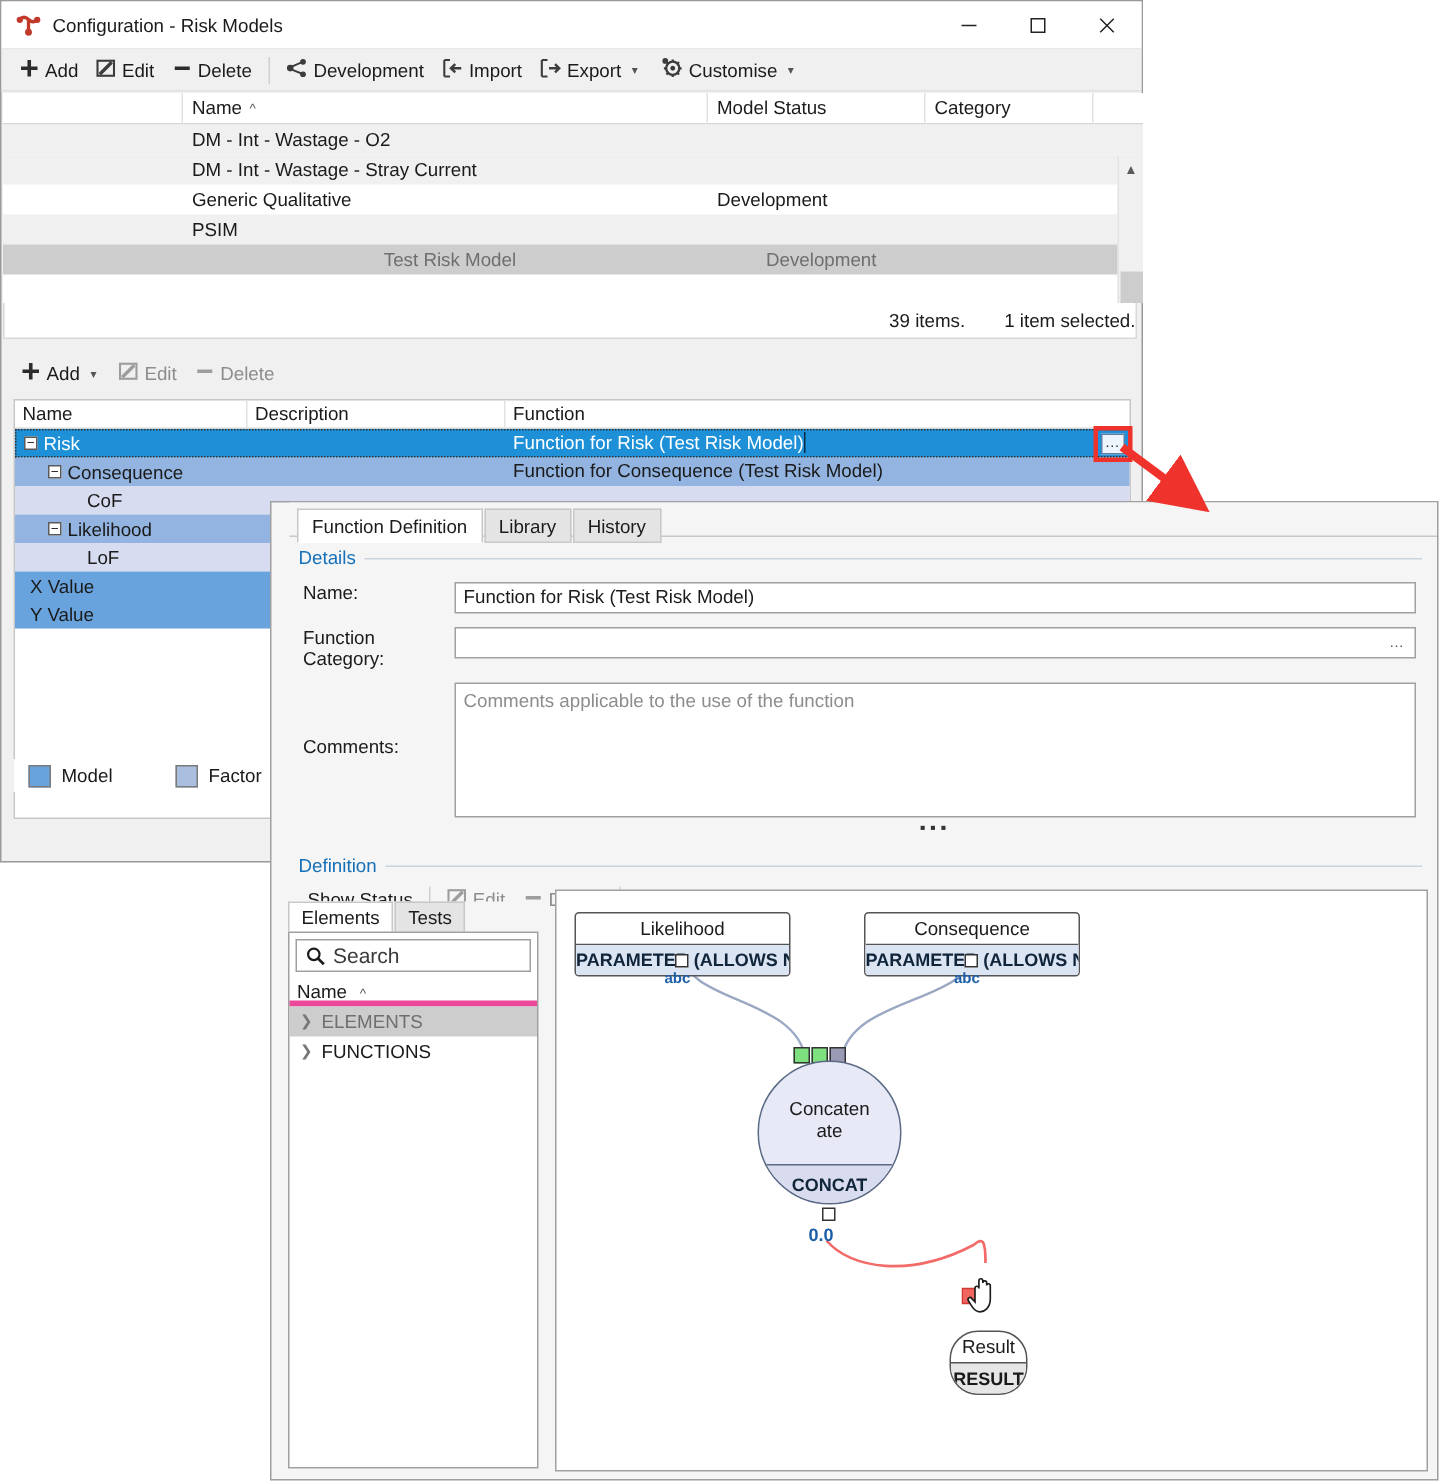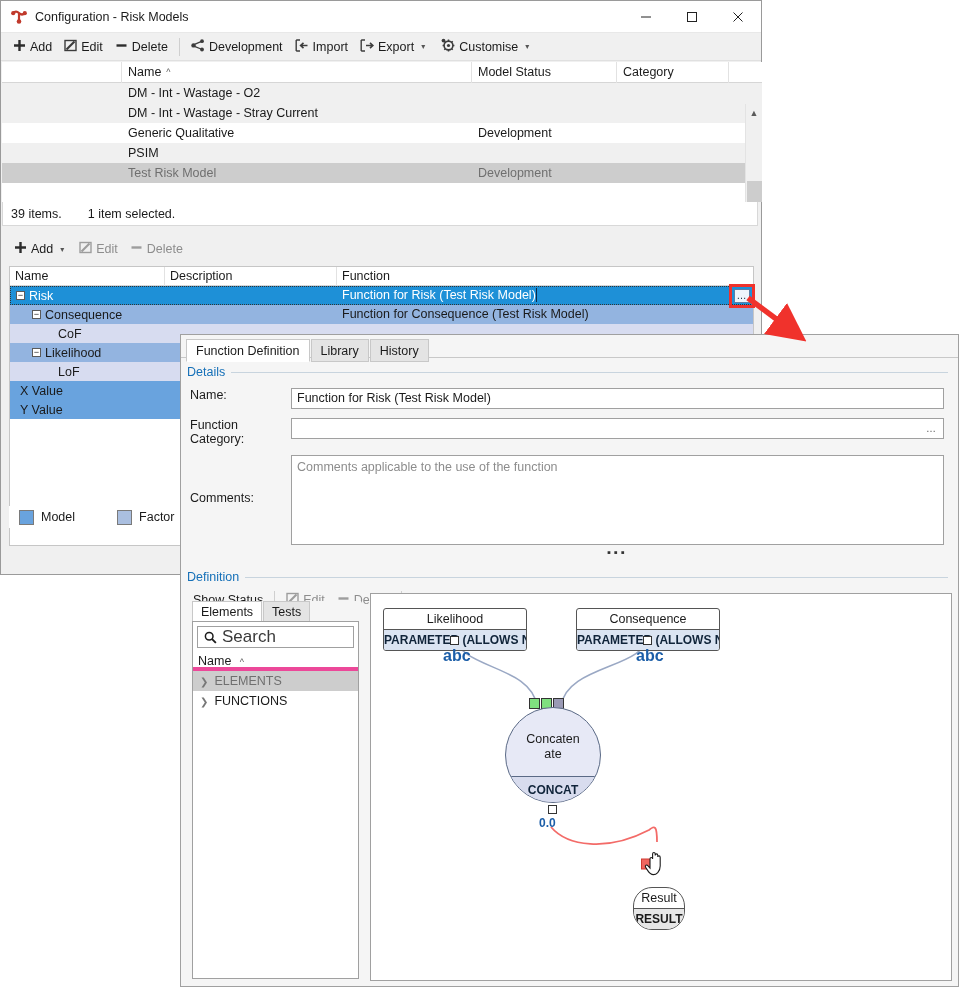--- a/index.html
+++ b/index.html
@@ -64,39 +64,39 @@
   }
   .gh {
     height: 21px; line-height: 21px; padding-left: 6px;
     border-right: 1px solid #e2e2e2; font-size: 12.5px; color: #1b1b1b;
     overflow: hidden; white-space: nowrap;
   }
   .sort-caret { font-size: 9px; color: #5a5a5a; margin-left: 5px; }
   .grid-body { height: 119px; overflow: hidden; position: relative; }
   .grow { display: flex; height: 20px; align-items: center; }
   .grow.alt { background: #f0f0f0; }
-  .grow.selected { background: #cdcdcd; color: #6f6f6f; }
+  .grow.selected { background: #cdcdcd; color: #6f6f6f; text-align: center; }
   .gc { height: 20px; line-height: 20px; padding-left: 6px;
         font-size: 12.5px; overflow: hidden; white-space: nowrap; }
 
   
   .vscroll {
     position: absolute; right: 0; top: 21px; width: 17px; height: 119px;
     background: #f0f0f0; border-left: 1px solid #e3e3e3;
   }
   .vs-arrow { height: 17px; display: flex; align-items: center; justify-content: center;
               color: #5a5a5a; font-size: 9px; }
   .vs-thumb { position: absolute; left: 1px; width: 15px; height: 22px;
               background: #cdcdcd; }
 
   
   #status-strip {
     position: absolute; left: 1px; top: 201px; width: 756px; height: 24px;
     background: #fff; border: 1px solid #d8d8d8; border-top: none;
-    display: flex; align-items: center; font-size: 12.5px; color: #1b1b1b;
+    display: flex; align-items: center; font-size: 12.5px; color: #1b1b1b; justify-content: flex-end;
   }
   #status-items { padding-left: 8px; }
   #status-sel { padding-left: 26px; }
 
   
   #sub-toolbar {
     position: absolute; left: 1px; top: 235px; width: 760px; height: 26px;
     display: flex; align-items: center; padding-left: 6px;
   }
 
@@ -141,21 +141,21 @@
     font-size: 10px; line-height: 1; color: #10243a; letter-spacing: 1px;
   }
   #ellipsis-highlight {
     position: absolute; border: 3px solid #f0322c; pointer-events: none;
   }
 
   
   #fn-dialog {
     position: absolute; left: 180px; top: 334px;
     width: 779px; height: 653px;
-    background: #f5f5f5; border: 1px solid #a0a0a0;
+    background: #f5f5f5; border: 1px solid #a0a0a0; padding-left: 12px;
   }
   .tabstrip { display: flex; height: 23px; padding-left: 5px; padding-top: 4px;
               background: #f5f5f5; border-bottom: 1px solid #c8c8c8; }
   .tab {
     height: 23px; line-height: 22px; padding: 0 9px; font-size: 12.5px;
     border: 1px solid #c8c8c8; background: #e4e4e4; margin-right: 1px; color: #1b1b1b;
   }
   .tab.active { background: #fff; border-bottom-color: #fff; position: relative; top: 0; }
 
   .grp-label { color: #1570b8; font-size: 12.5px; padding-left: 6px; }
@@ -189,21 +189,21 @@
     background: #f5f5f5;
   }
   .el-tabstrip { display: flex; height: 21px; padding-left: 4px; }
   .el-tab { height: 21px; line-height: 20px; padding: 0 8px; font-size: 12.5px;
             border: 1px solid #c8c8c8; background: #e4e4e4; margin-right: 1px; }
   .el-tab.active { background: #fff; border-bottom-color: #fff; }
   #el-inner { position: absolute; left: 4px; top: 20px; width: 167px; height: 358px;
               background: #fff; border: 1px solid #a0a0a0; }
   #search-box { margin: 4px; height: 22px; border: 1px solid #a0a0a0; background: #fff;
                 display: flex; align-items: center; }
-  #search-input-text { font-size: 17px; color: #3a3a3a; }
+  #search-input-text { font-size: 14px; color: #3a3a3a; }
   .el-head { height: 19px; line-height: 19px; padding-left: 5px; font-size: 12.5px;
              border-bottom: 4px solid #ec4899; }
   .el-row { height: 20px; display: flex; align-items: center; font-size: 12.5px;
             padding-left: 4px; }
   .el-row.sel { background: #cdcdcd; color: #6f6f6f; }
   .el-chev { color: #777; font-size: 10px; margin-right: 6px; margin-left: 3px; }
 
   
   #canvas {
     position: absolute; left: 189px; top: 258px; width: 582px; height: 388px;
@@ -214,21 +214,21 @@
     border-radius: 3px; width: 144px;
   }
   .node-title { height: 20px; line-height: 20px; text-align: center;
                 font-size: 12.5px; color: #1b1b1b; }
   .node-type { height: 21px; line-height: 21px; text-align: center;
                font-size: 12px; font-weight: bold; color: #10243a;
                background: #dbe4f2; border-top: 1px solid #555;
                border-radius: 0 0 2px 2px; overflow: hidden; white-space: nowrap; }
   .port { position: absolute; width: 9px; height: 9px; background: #fff;
           border: 1px solid #333; }
-  .port-label { position: absolute; font-size: 16px; color: #1c5ea8;
+  .port-label { position: absolute; font-size: 10px; color: #1c5ea8;
                 font-weight: bold; }
   .circle-node {
     position: absolute; width: 96px; height: 96px; border-radius: 50%;
     background: #e7e9f6; border: 1px solid #5b6a86; overflow: hidden;
   }
   .circle-text { position: absolute; left: 0; right: 0; top: 24px;
                  text-align: center; font-size: 12.5px; color: #1b1b1b;
                  line-height: 15px; }
   .circle-type { position: absolute; left: 0; right: 0; bottom: 0; height: 26px;
                  line-height: 26px; text-align: center; font-size: 12px;

